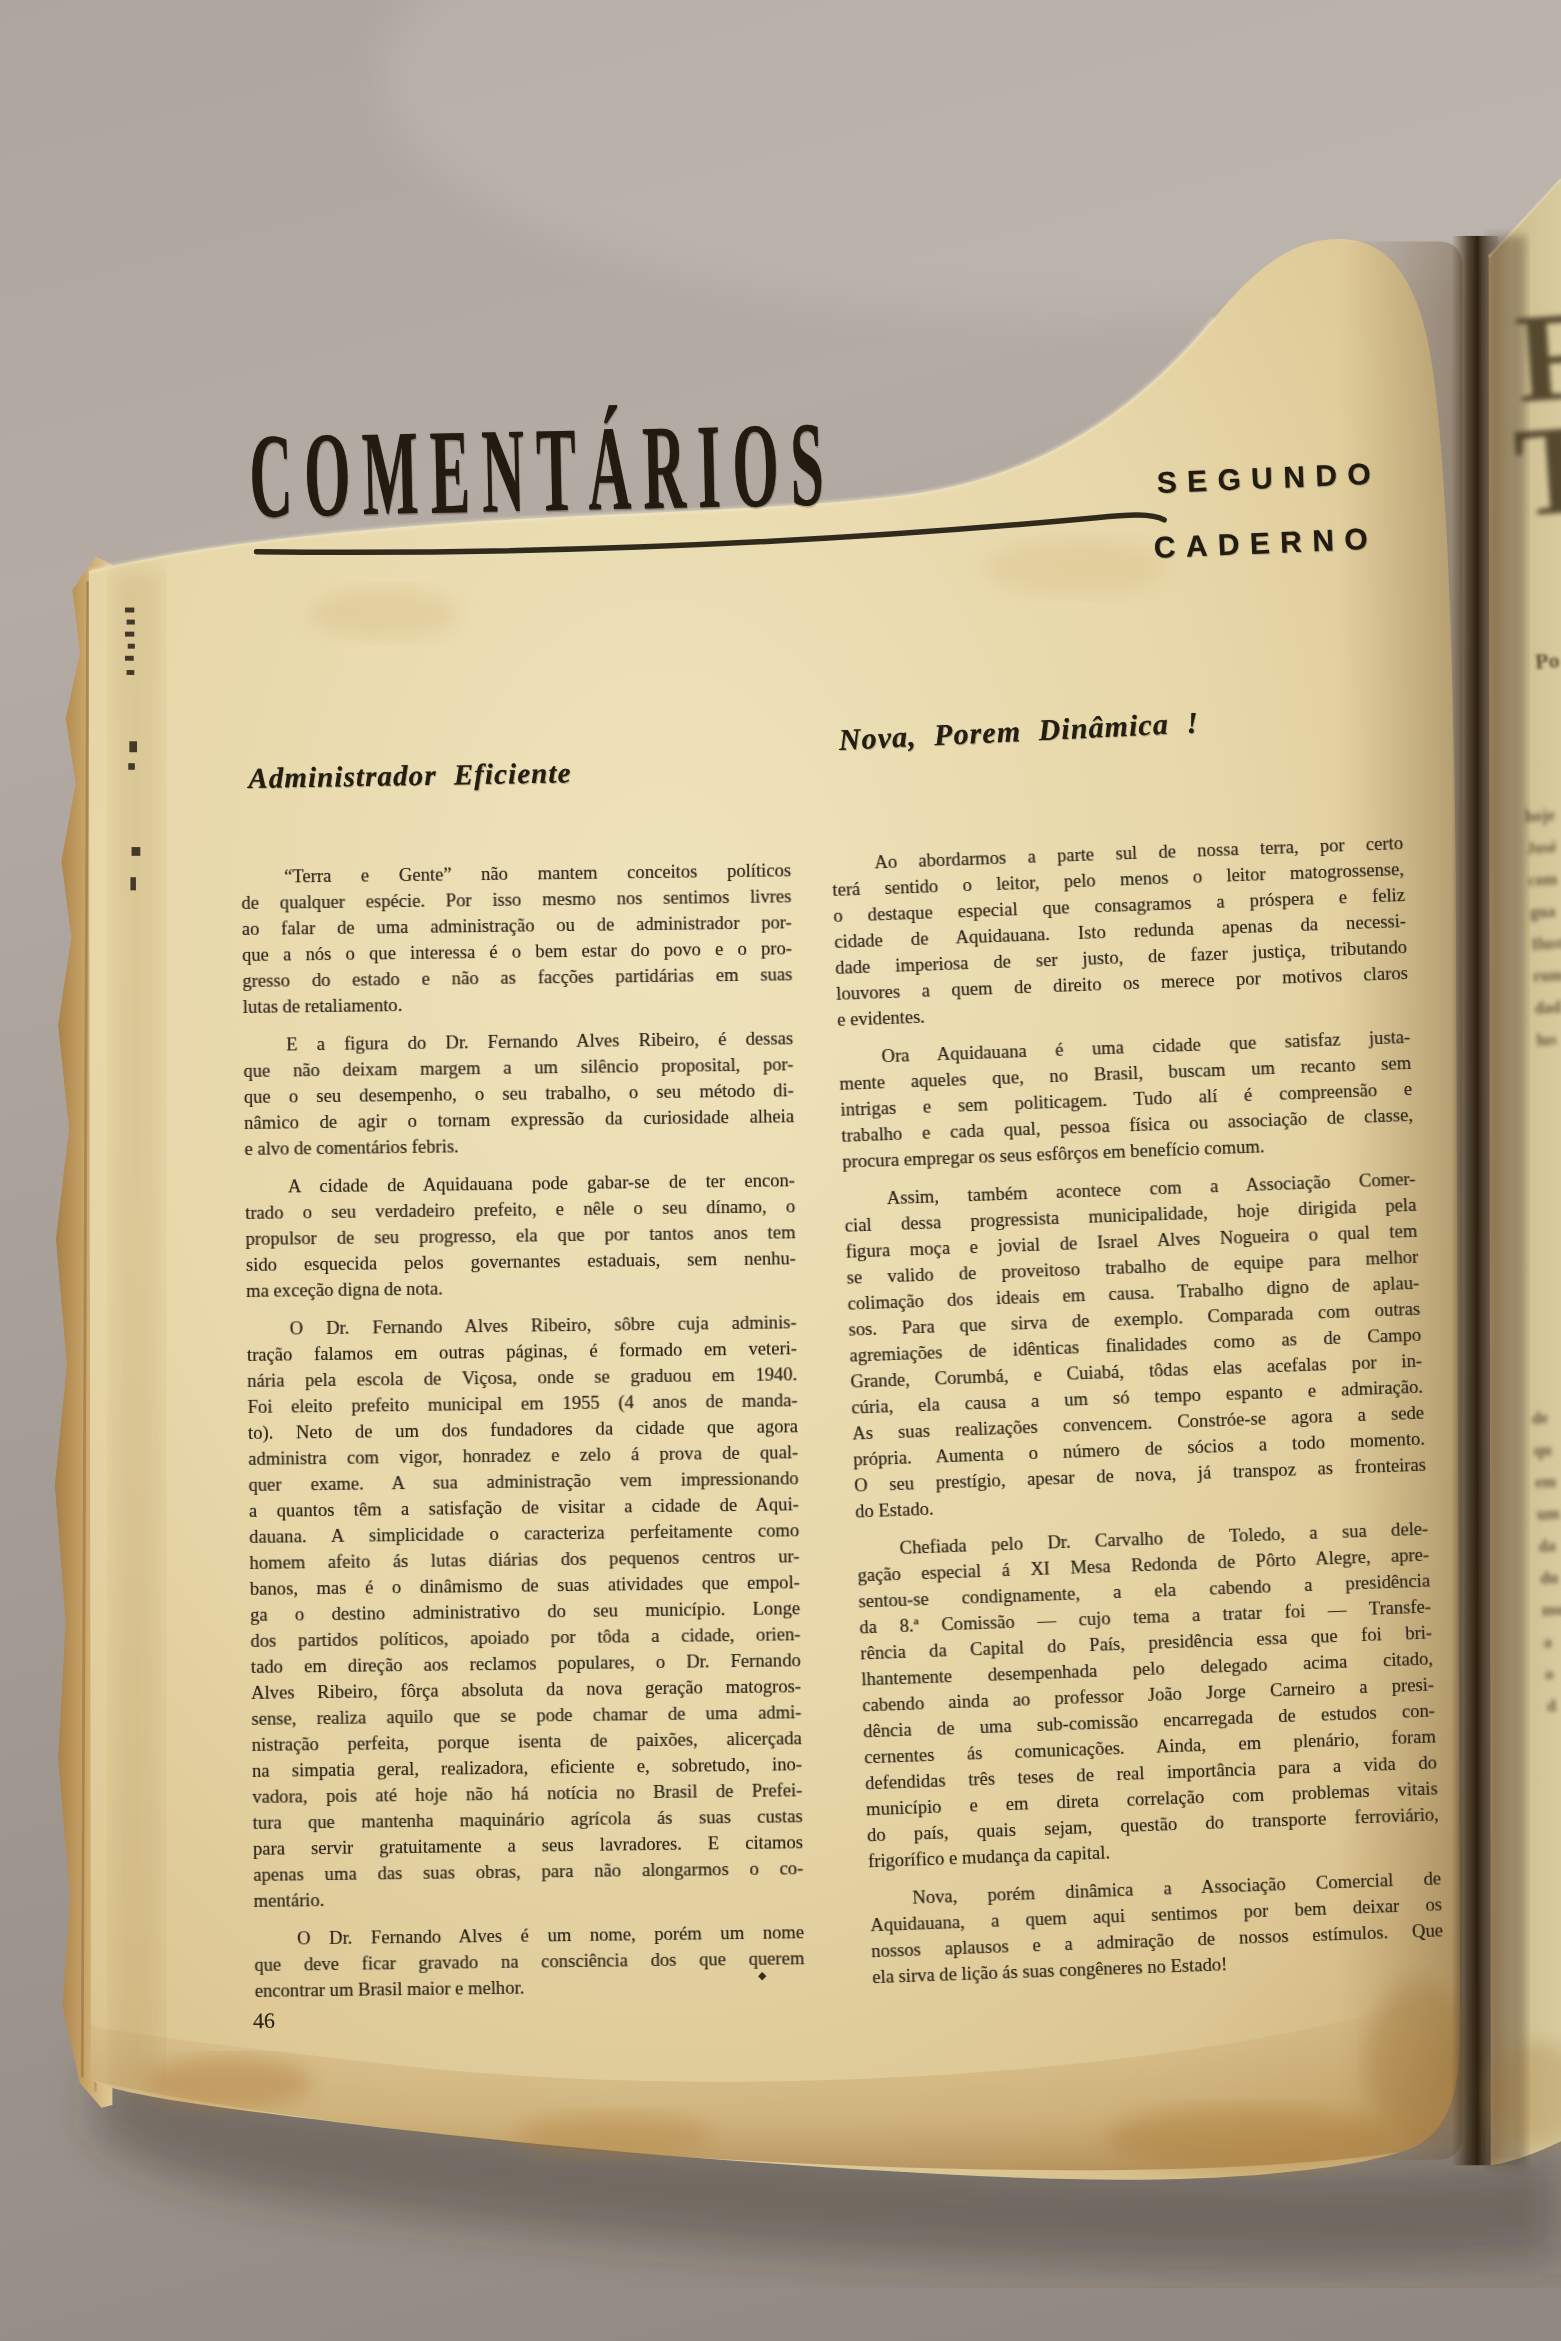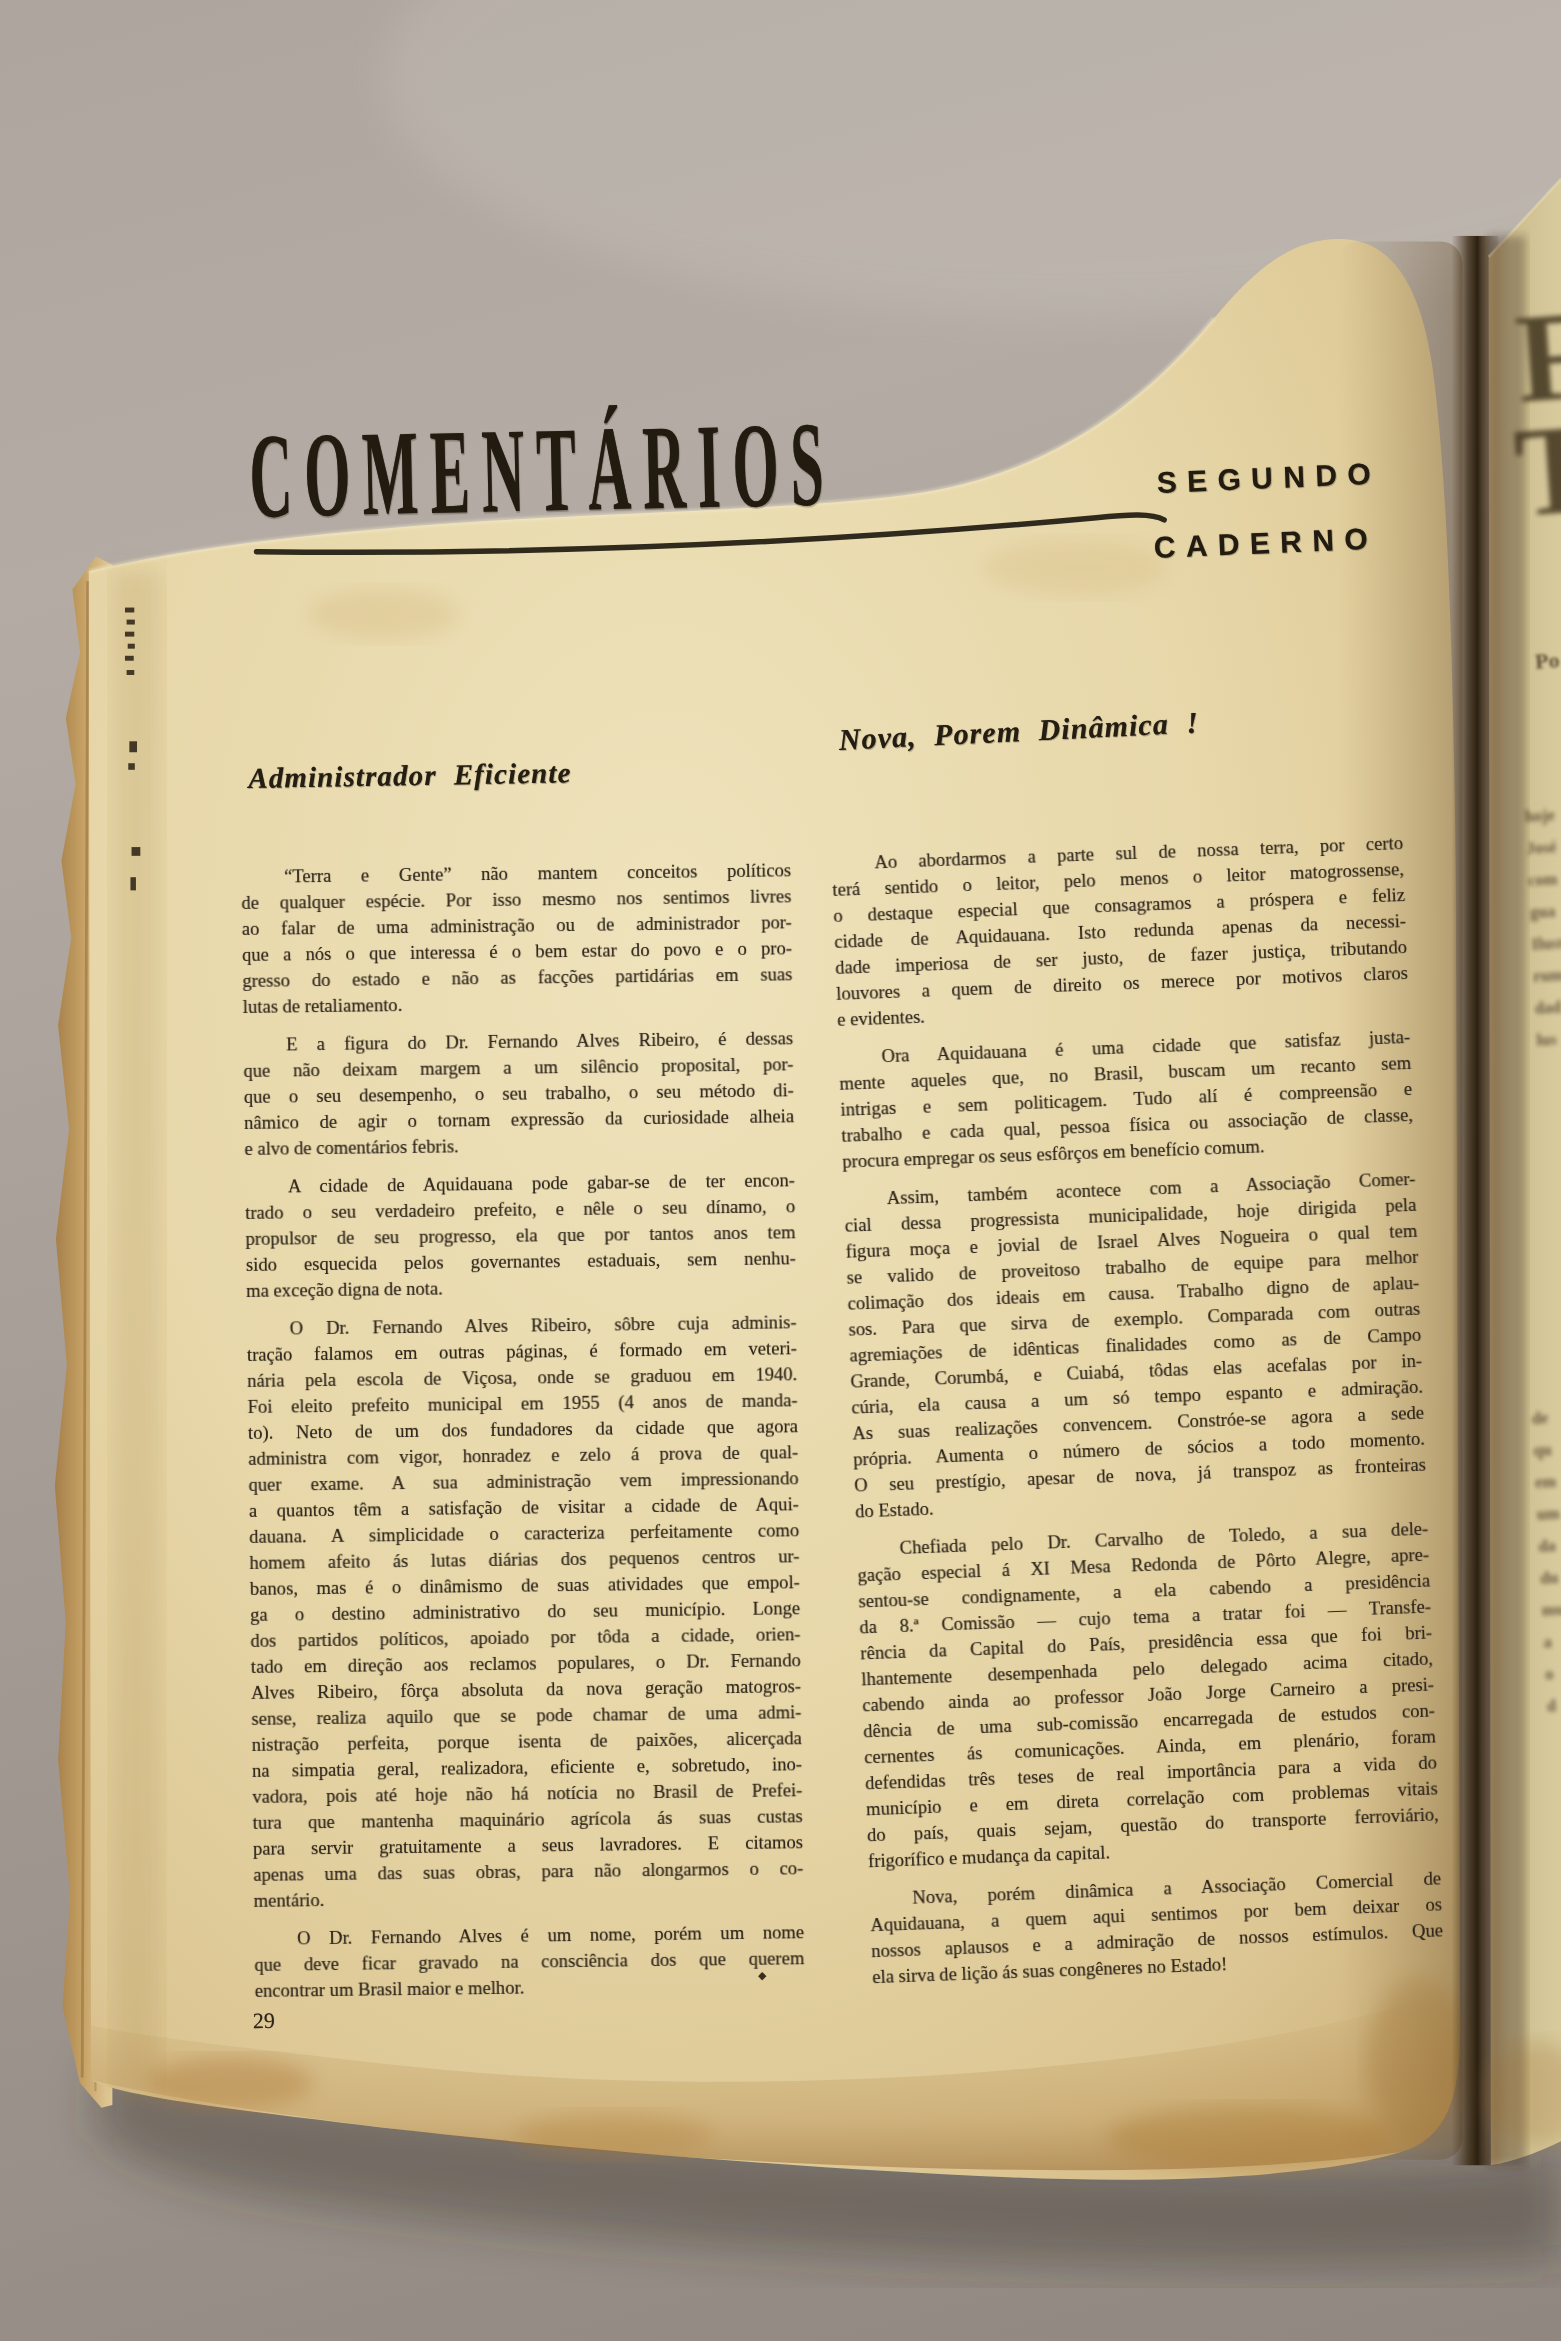--- a/index.html
+++ b/index.html
@@ -284,21 +284,21 @@
       </div>
       <div class="para">
         <div class="tline">Nova, porém dinâmica a Associação Comercial de</div>
         <div class="tline">Aquidauana, a quem aqui sentimos por bem deixar os</div>
         <div class="tline">nossos aplausos e a admiração de nossos estímulos. Que</div>
         <div class="tline">ela sirva de lição ás suas congêneres no Estado!</div>
       </div>
     </div>
 
   <div class="abs end-mark">◆</div>
-  <div class="abs page-number">29</div>
+  <div class="abs page-number">46</div>
 
   <div class="abs np-big np-big-1">Fa</div>
   <div class="abs np-big np-big-2">Ta</div>
   <div class="abs np-byline">Po</div>
   <div class="abs np-col np-col-upper">
       <div class="tline">hoje</div>
       <div class="tline">José</div>
       <div class="tline">com</div>
       <div class="tline">gua</div>
       <div class="tline">Ilust</div>

